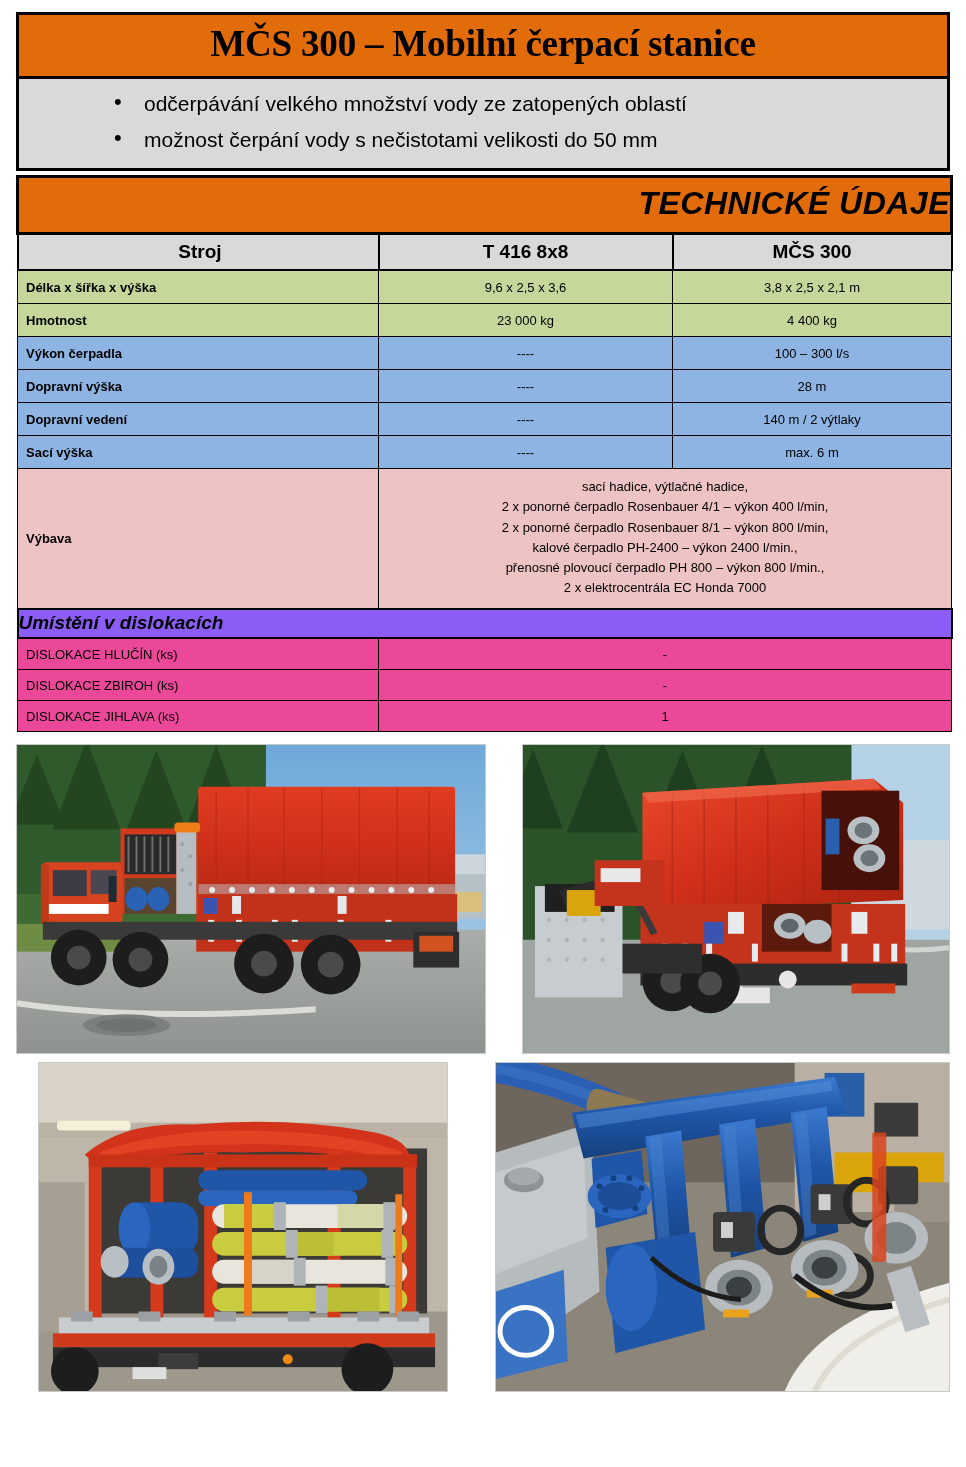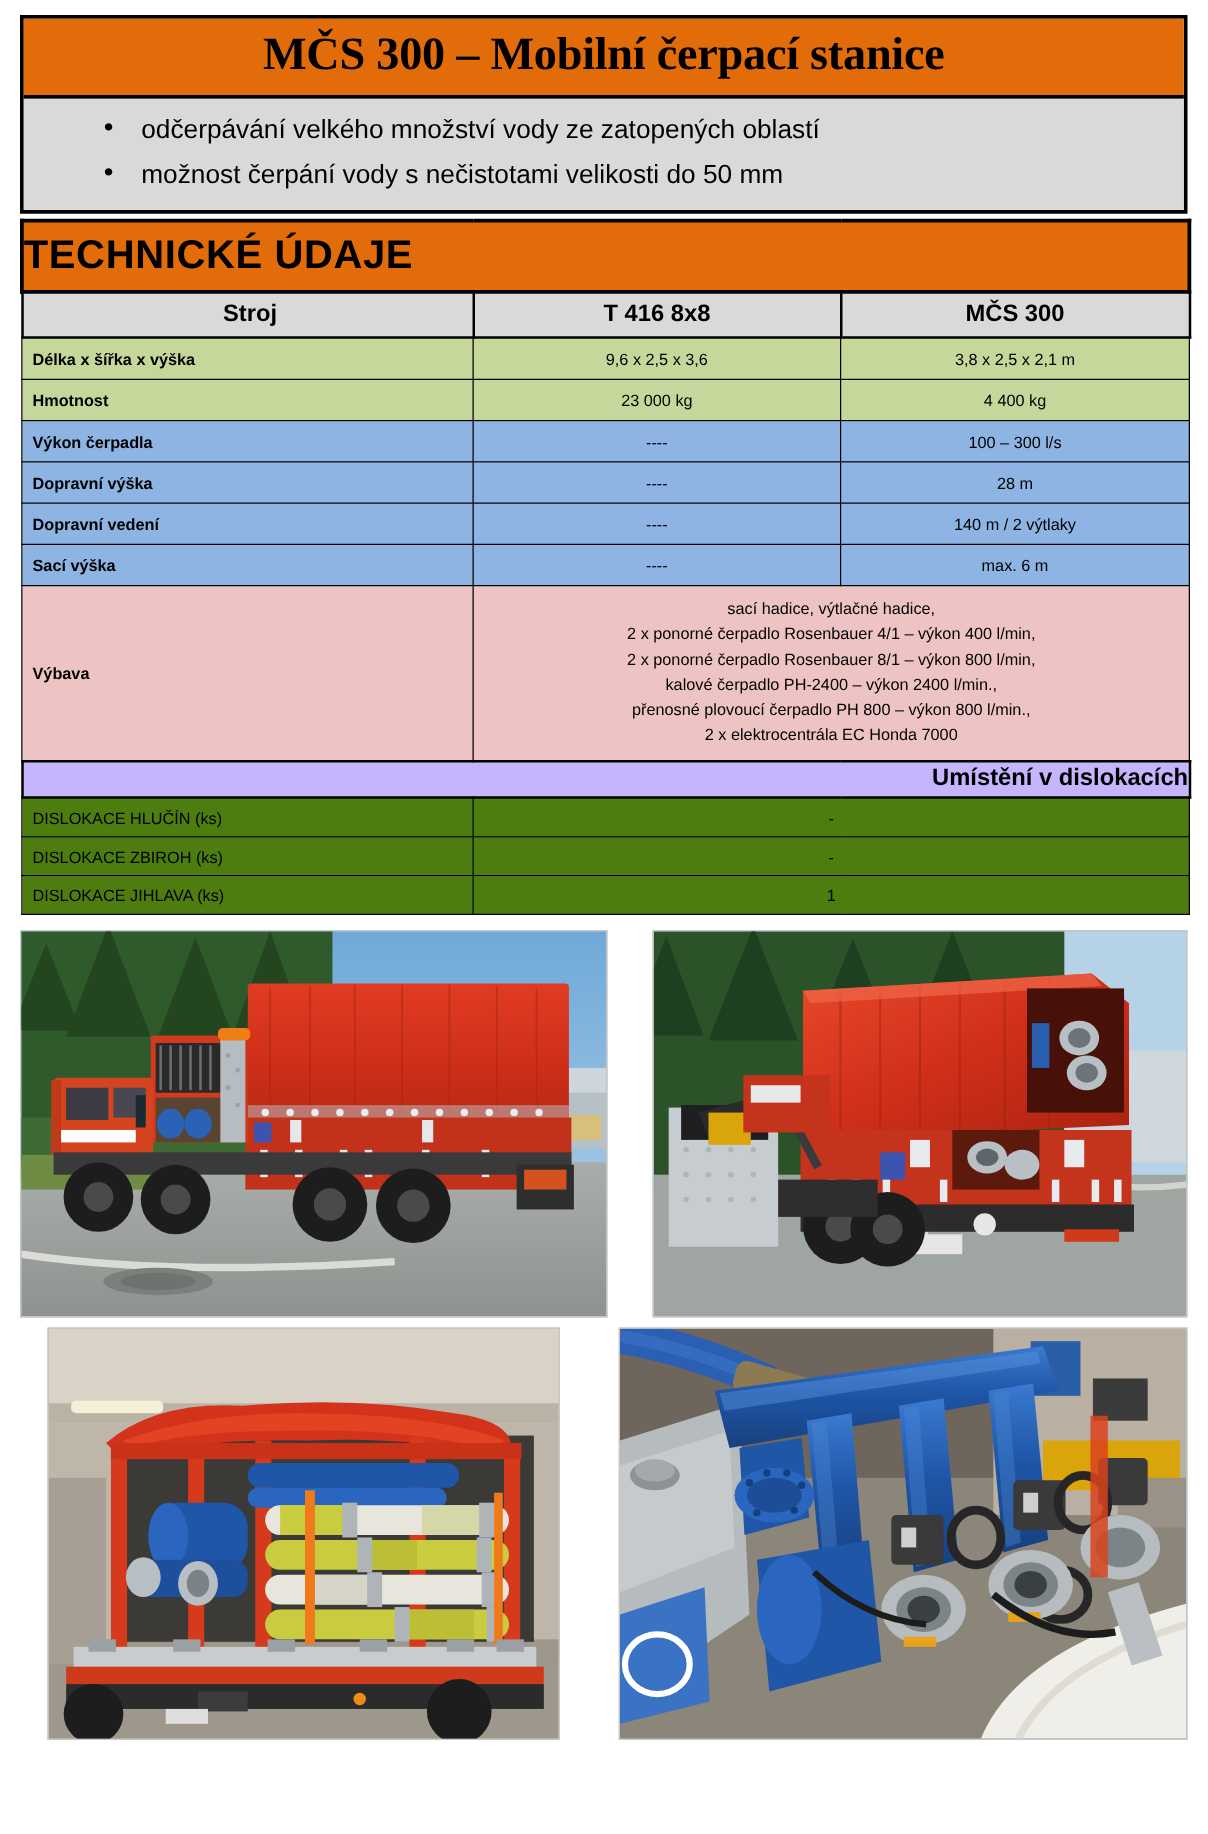--- a/index.html
+++ b/index.html
@@ -36,21 +36,21 @@
     font-weight: bold;
     font-size: 37px;
     line-height: 1.25;
     padding: 6px 0 9px 0;
     border-bottom: 3px solid #000;
     letter-spacing: -0.2px;
   }
   .intro-bullets {
     background: #d9d9d9;
     margin: 0;
-    padding: 14px 0 16px 64px;
+    padding: 14px 0 16px 95px;
     list-style: none;
   }
   .intro-bullets li {
     position: relative;
     font-size: 21px;
     line-height: 1.0;
     padding: 0 0 0 30px;
     margin: 0 0 15px 0;
   }
   .intro-bullets li:last-child { margin-bottom: 2px; }
@@ -74,35 +74,37 @@
     padding: 2px 4px;
     font-size: 13px;
     vertical-align: middle;
   }
   .col-label { width: 361px; }
   .col-a { width: 294px; }
   .col-b { width: 279px; }
 
   .section-head {
     background: #e36c0a;
-    text-align: left;
+    text-align: right;
     font-weight: bold;
     font-size: 32px !important;
     letter-spacing: 0.5px;
     padding: 3px 0 6px 0 !important;
     border: 3px solid #000 !important;
     height: 45px;
+    font-style: italic;
   }
   .dislocation-head {
-    background: #c4b5fd;
-    text-align: right;
+    background: #8b5cf6;
+    text-align: left;
     font-weight: bold;
     font-size: 19px !important;
     border: 2px solid #000 !important;
     padding: 2px 0 3px 0 !important;
+    font-style: italic;
   }
   .head-row td {
     background: #d9d9d9;
     font-weight: bold;
     font-size: 19px;
     border: 2.5px solid #000;
     height: 30px;
   }
   .head-row td.col-label { text-align: center; padding-left: 8px; }
   .head-row td.center { text-align: center; }
@@ -111,21 +113,21 @@
     font-weight: bold;
     font-size: 19px;
     text-align: left;
     padding-left: 8px !important;
   }
   .cell-center { text-align: center; }
 
   .bg-green  { background: #c5d79a; }
   .bg-blue   { background: #8db4e2; }
   .bg-pink   { background: #eec3c3; }
-  .bg-gray   { background: #4d7c0f; }
+  .bg-gray   { background: #ec4899; }
 
   tr.data-row td { height: 28px; }
 
   .equip-label {
     font-weight: bold;
     font-size: 19px;
     text-align: left;
     padding-left: 8px !important;
     vertical-align: middle;
   }

